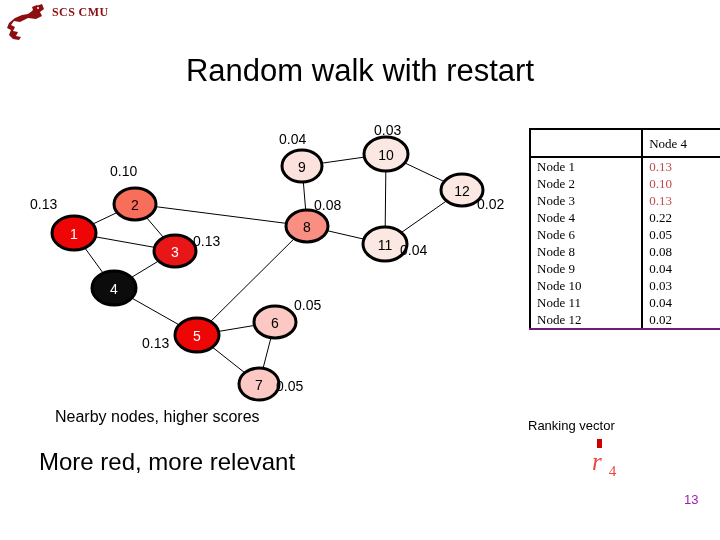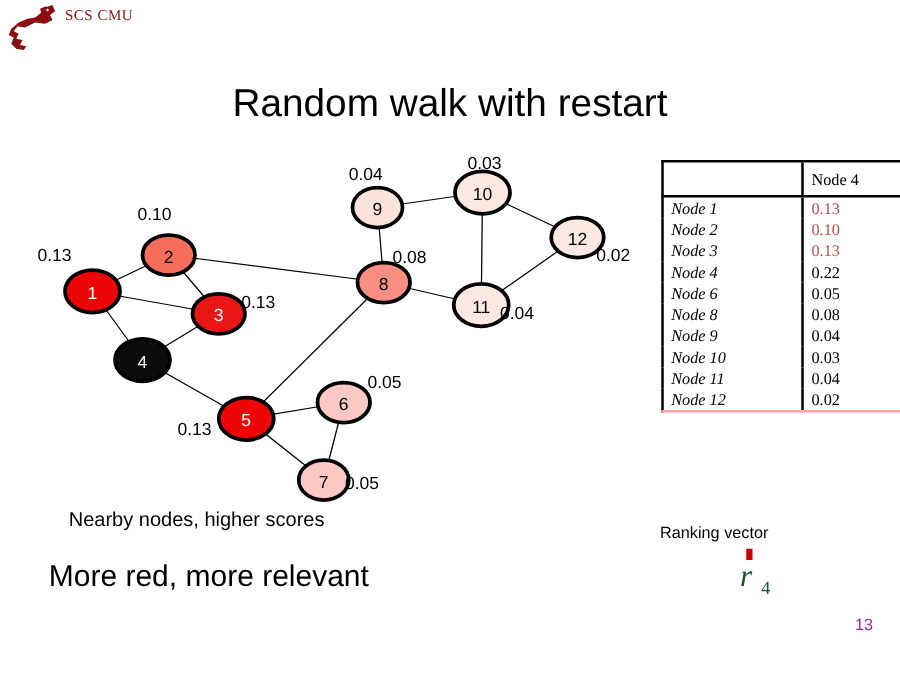--- a/index.html
+++ b/index.html
@@ -24,37 +24,36 @@
   }
   #scs-logo {
     position: absolute;
     left: 6px; top: 2px;
     width: 44px; height: 40px;
   }
   #scs-cmu-text {
     position: absolute;
     left: 52px; top: 5px;
     font-family: "Liberation Serif", serif;
-    font-weight: normal;
+    font-weight: bold;
     font-size: 12px;
     color: #8B0E10;
     letter-spacing: 0.4px;
   }
 
   
   #slide-title {
     position: absolute;
     left: 0; top: 54px;
     width: 720px;
     text-align: center;
     font-size: 31px;
     font-weight: normal;
     color: #000000;
     line-height: 34px;
-    margin-top: 12px;
   }
 
   
   #graph-area {
     position: absolute;
     left: 0; top: 110px;
     width: 520px; height: 300px;
   }
   #graph-svg {
     position: absolute;
@@ -94,29 +93,28 @@
     border: none;
   }
   #rank-table .hdr-row td {
     height: 26px;
     vertical-align: middle;
     border-bottom: 2px solid #000000;
   }
   #rank-table .col-left {
     border-left: 2px solid #000000;
     width: 96px;
-    font-style: italic;
   }
   #rank-table .col-right {
     border-left: 2px solid #000000;
     border-right: 2px solid #000000;
     width: 78px;
   }
   #rank-table .top-edge { border-top: 2px solid #000000; }
-  #rank-table .bottom-edge { border-bottom: 2px solid #fca5a5; }
+  #rank-table .bottom-edge { border-bottom: 2px solid #701a75; }
   .val-hot  { color: #C14A4A; }
   .val-cold { color: #000000; }
 
   
   #caption-1 {
     position: absolute;
     left: 55px; top: 408px;
     font-size: 16px;
   }
   #caption-2 {
@@ -127,21 +125,21 @@
   #ranking-vector-label {
     position: absolute;
     left: 528px; top: 418px;
     font-size: 13px;
     white-space: nowrap;
   }
   #ranking-vector-symbol {
     position: absolute;
     left: 592px; top: 448px;
     font-family: "Liberation Serif", serif;
-    color: #14532d;
+    color: #ef4444;
     text-align: right;
   }
   #rv-r {
     font-style: italic;
     font-size: 25px;
     position: relative;
   }
   #rv-arrow {
     position: absolute;
     left: 5px; top: -9px;

